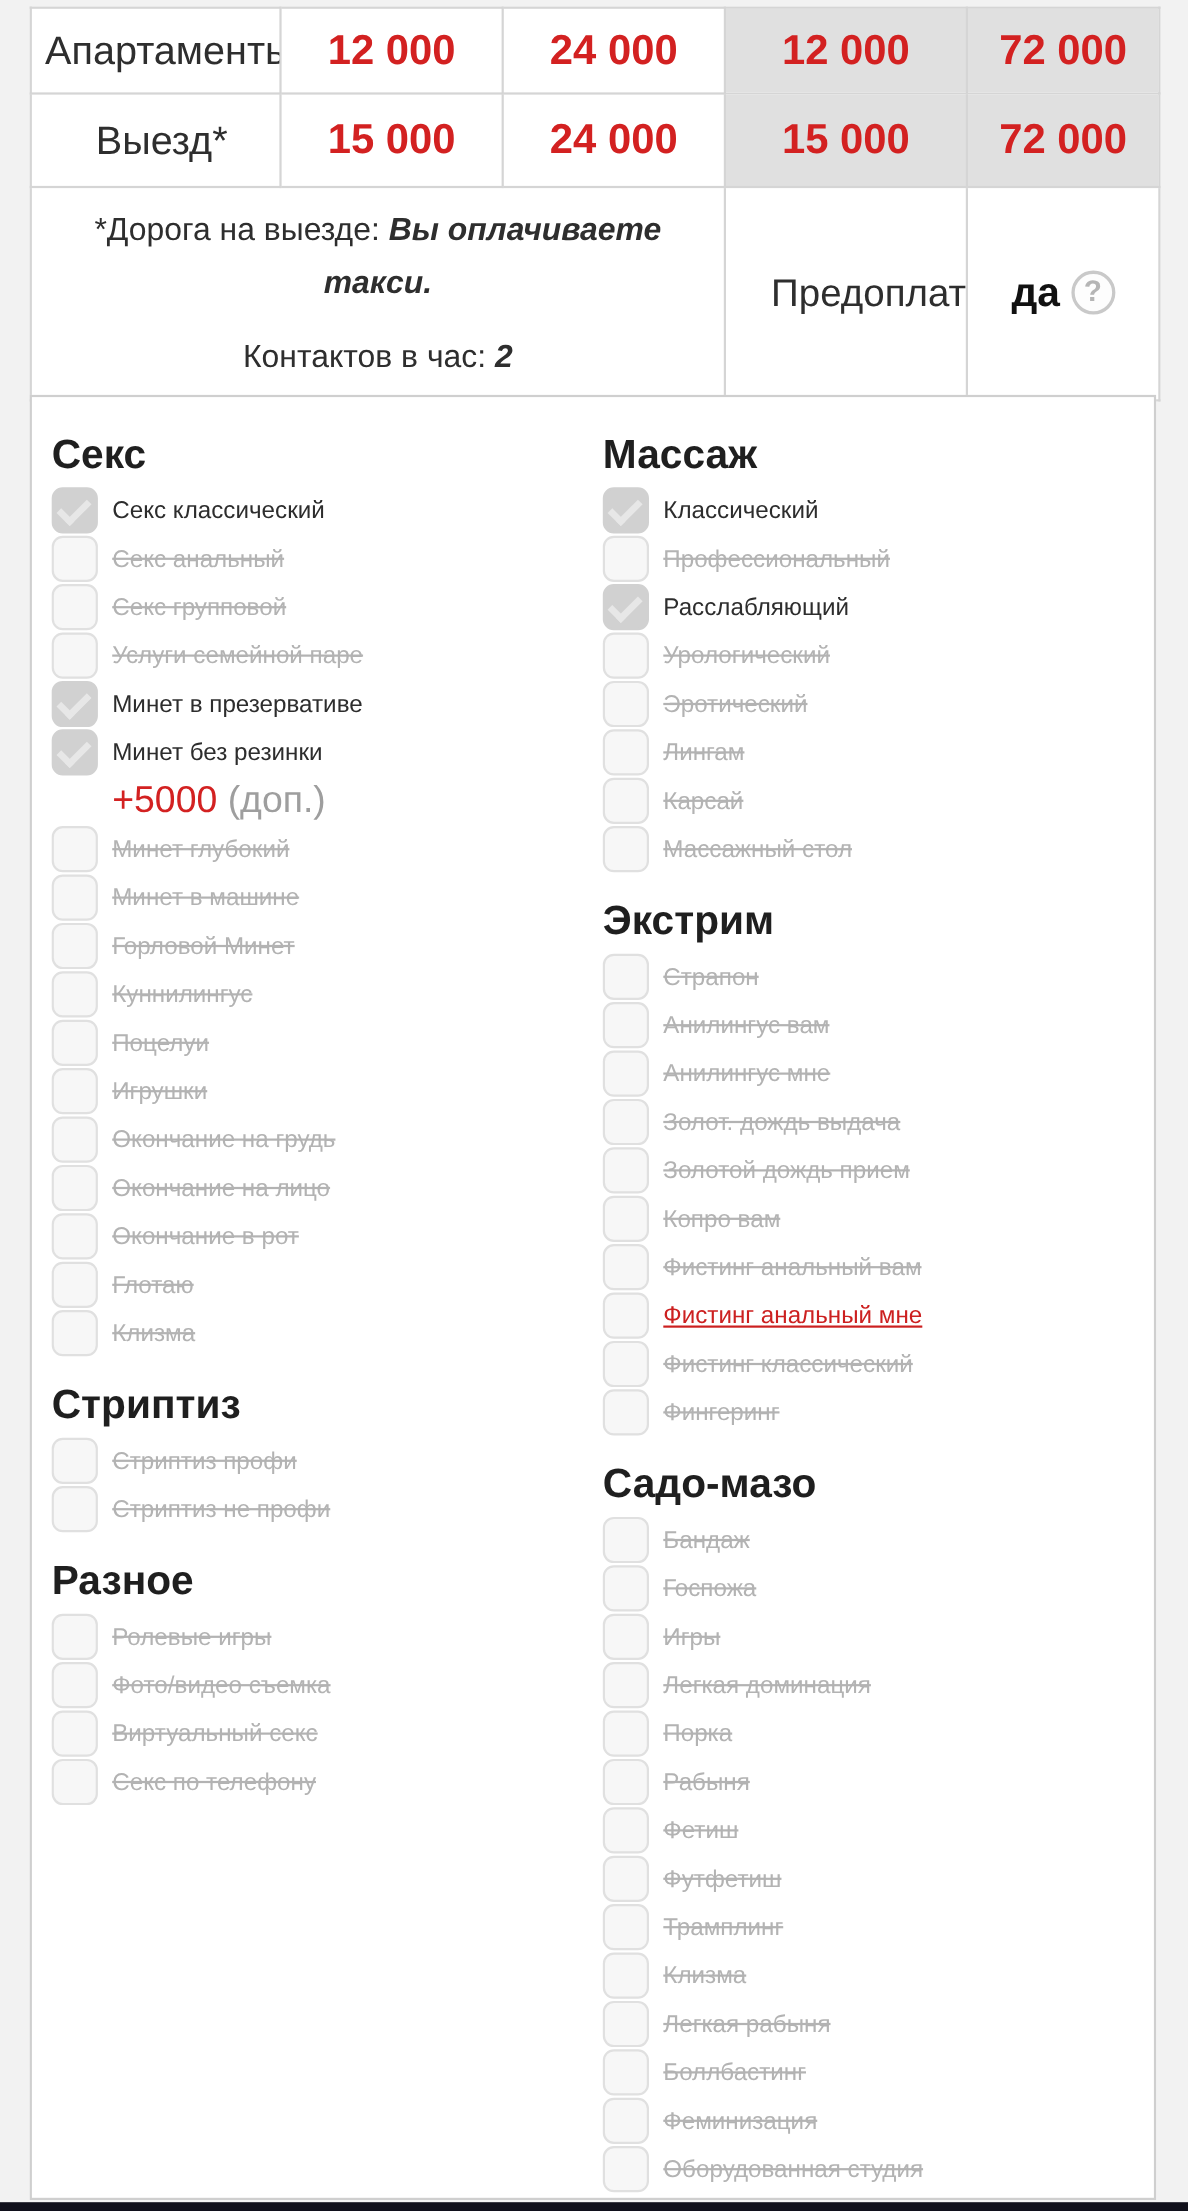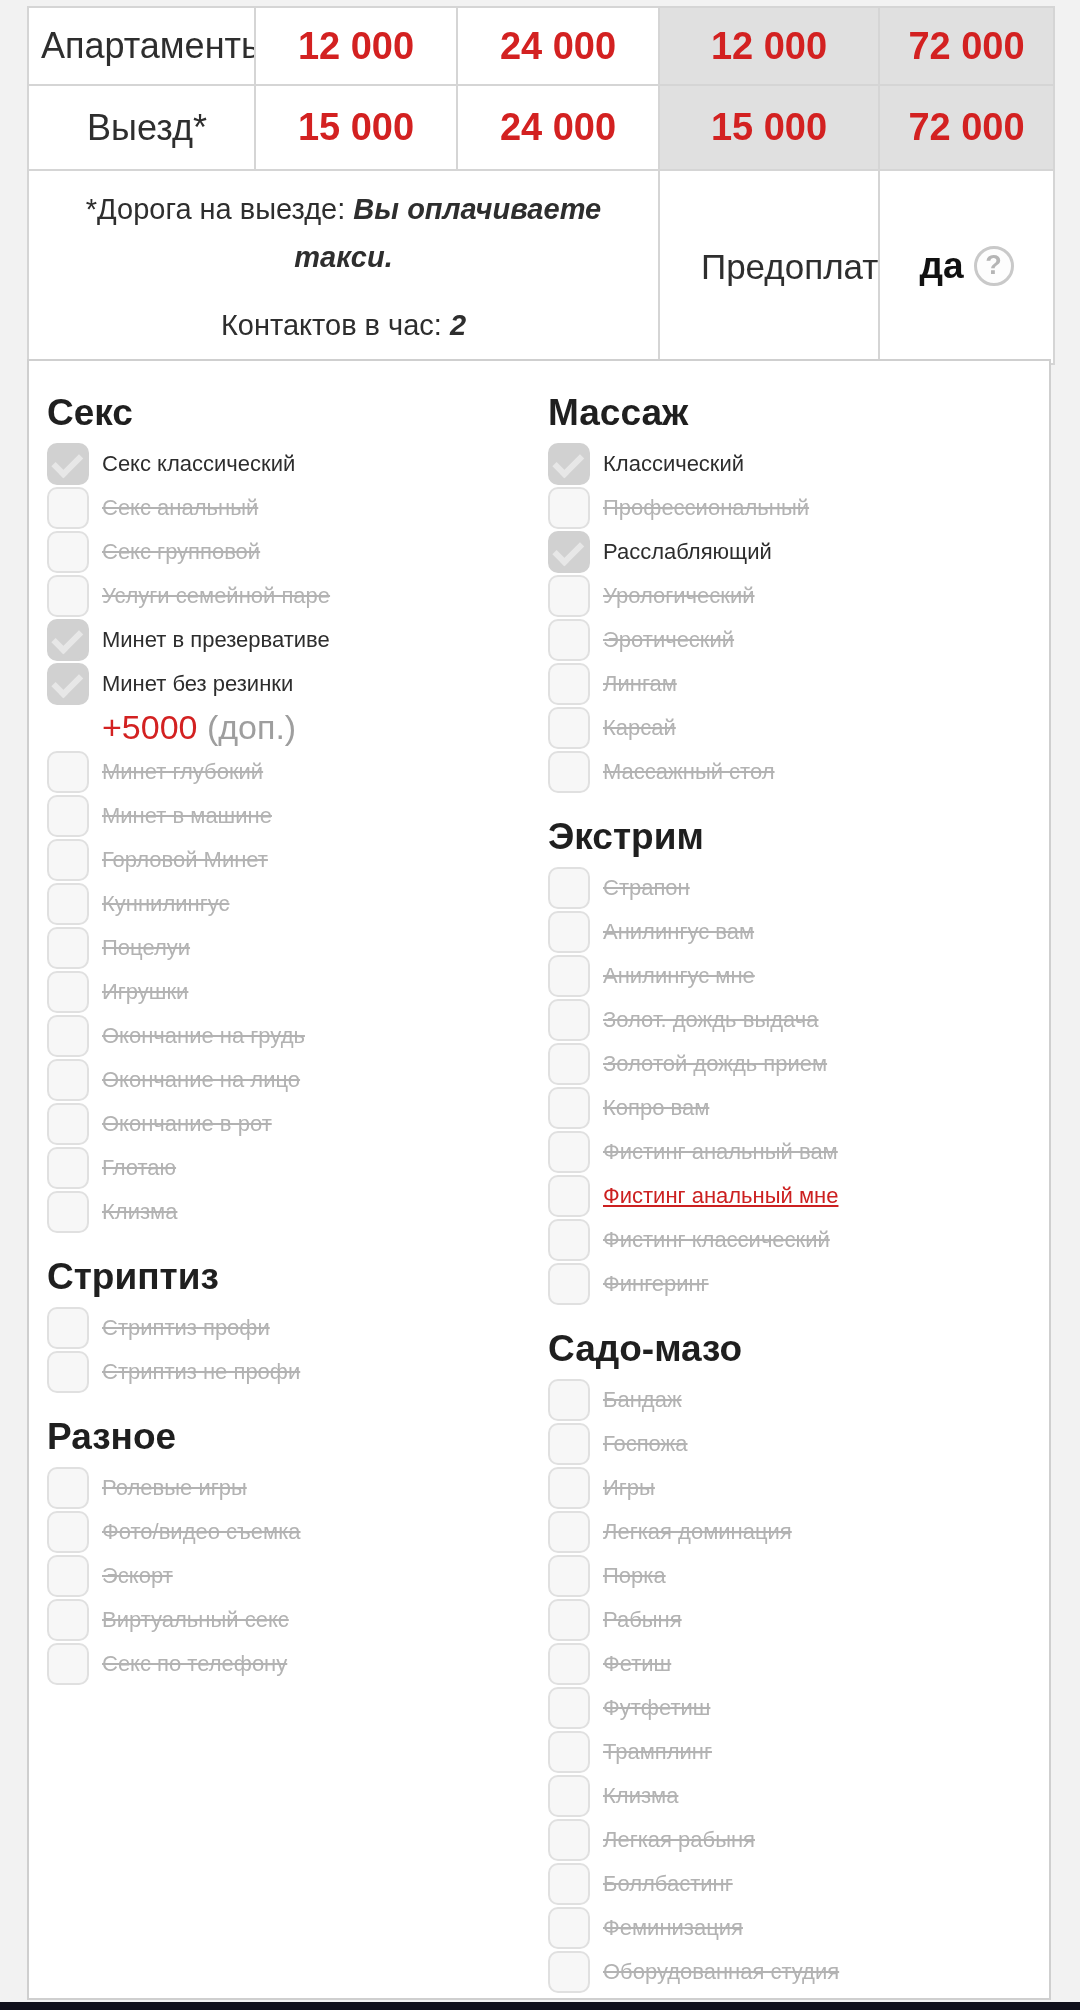--- a/index.html
+++ b/index.html
@@ -210,24 +210,20 @@
         <div class="svc-row">
           <span class="cb"></span>
           <span class="svc-label struck">Ролевые игры</span>
         </div>
         <div class="svc-row">
           <span class="cb"></span>
           <span class="svc-label struck">Фото/видео съемка</span>
         </div>
         <div class="svc-row">
           <span class="cb"></span>
-          <span class="svc-label struck">Эскорт</span>
-        </div>
-        <div class="svc-row">
-          <span class="cb"></span>
           <span class="svc-label struck">Виртуальный секс</span>
         </div>
         <div class="svc-row">
           <span class="cb"></span>
           <span class="svc-label struck">Секс по телефону</span>
         </div>
       </div>
     </div>
   <div class="svc-col" id="col-right">
       <div class="svc-section">

